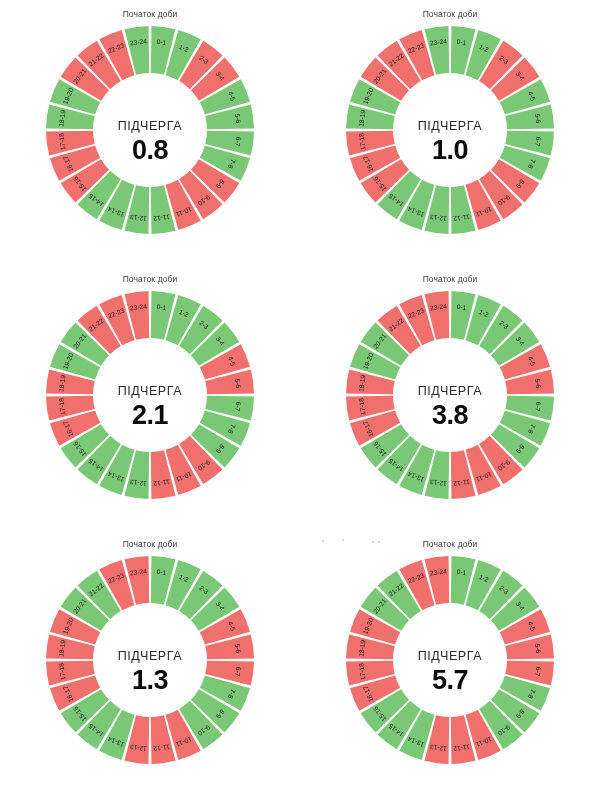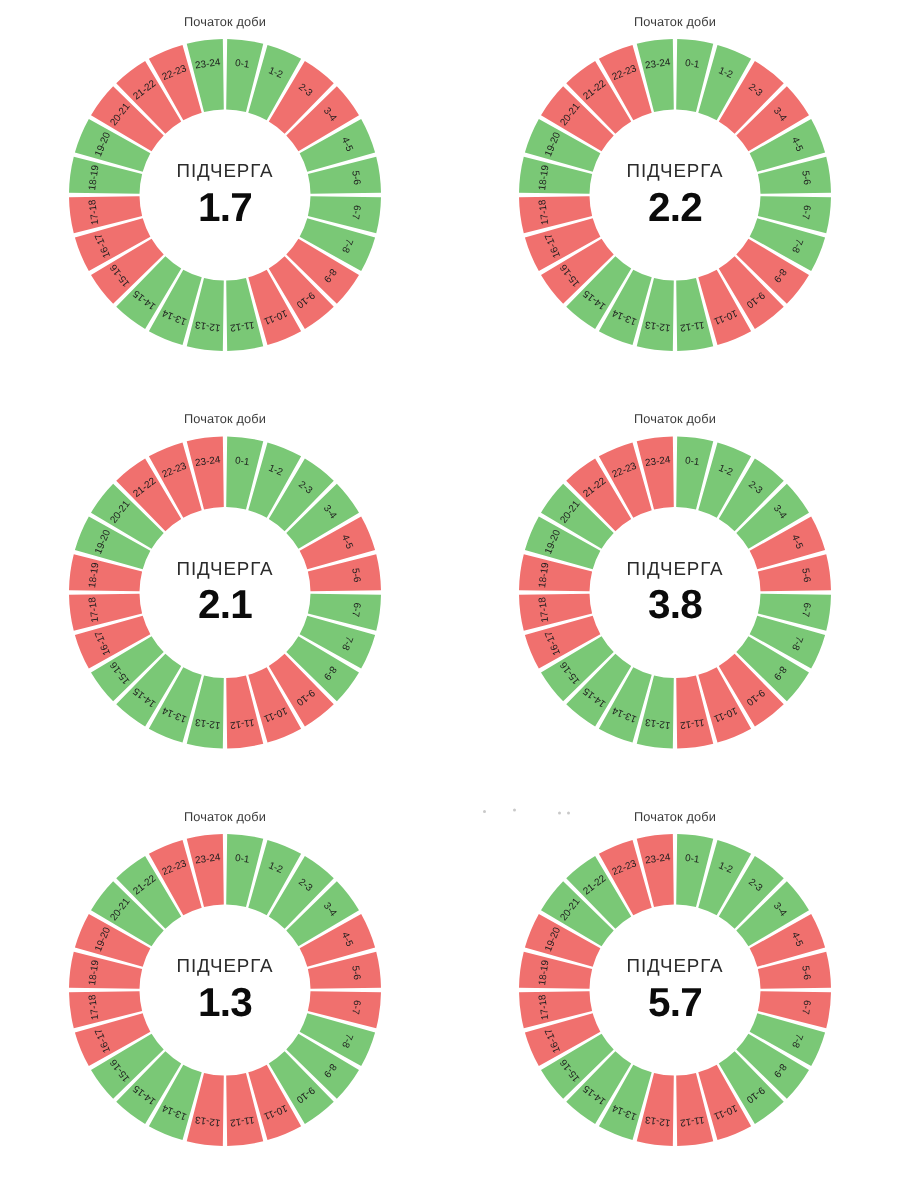--- a/index.html
+++ b/index.html
@@ -22,21 +22,21 @@
     font-size:8.5px;
     color:#3a3a3a;
     letter-spacing:.1px;
     height:12px;
     line-height:12px;
     white-space:nowrap;
   }
   .donut{position:relative;width:220px;height:220px;margin:0 auto;}
   .donut svg{display:block;width:220px;height:220px;}
   .center-label{
-    position:absolute;left:0;top:0;width:220px;height:220px;
+    position:absolute;left:0;top:12px;width:220px;height:220px;
     display:flex;flex-direction:column;align-items:center;justify-content:center;
     pointer-events:none;
   }
   .center-word{
     font-size:12.5px;
     color:#2b2b2b;
     letter-spacing:.6px;
     line-height:1;
     margin-bottom:4px;
   }
@@ -114,21 +114,21 @@
             <text x="40.18" y="56.43" class="seg-label" fill="#1d1d1d" transform="rotate(-52.50 40.18 56.43)">20-21</text>
             <path d="M 37.49 35.44 A 104 104 0 0 1 56.75 20.67 L 80.81 61.04 A 57 57 0 0 0 70.26 69.14 Z" fill="#f0706e"></path>
             <text x="56.43" y="40.18" class="seg-label" fill="#1d1d1d" transform="rotate(-37.50 56.43 40.18)">21-22</text>
             <path d="M 59.26 19.22 A 104 104 0 0 1 81.68 9.93 L 94.48 55.15 A 57 57 0 0 0 82.19 60.24 Z" fill="#f0706e"></path>
             <text x="76.32" y="28.70" class="seg-label" fill="#1d1d1d" transform="rotate(-22.50 76.32 28.70)">22-23</text>
             <path d="M 84.49 9.18 A 104 104 0 0 1 108.55 6.01 L 109.20 53.01 A 57 57 0 0 0 96.02 54.74 Z" fill="#7ac876"></path>
             <text x="98.51" y="22.75" class="seg-label" fill="#1d1d1d" transform="rotate(-7.50 98.51 22.75)">23-24</text>
           </svg>
           <div class="center-label">
             <div class="center-word">ПІДЧЕРГА</div>
-            <div class="center-num">1.7</div>
+            <div class="center-num">0.8</div>
           </div>
         </div>
       </div>
     </div>
     <div class="cell">
       <div class="chart-wrap">
         <div class="caption">Початок доби</div>
         <div class="donut">
           <svg viewBox="0 0 220 220">
             <path d="M 111.45 6.01 A 104 104 0 0 1 135.51 9.18 L 123.98 54.74 A 57 57 0 0 0 110.80 53.01 Z" fill="#7ac876"></path>
@@ -175,21 +175,21 @@
             <text x="40.18" y="56.43" class="seg-label" fill="#1d1d1d" transform="rotate(-52.50 40.18 56.43)">20-21</text>
             <path d="M 37.49 35.44 A 104 104 0 0 1 56.75 20.67 L 80.81 61.04 A 57 57 0 0 0 70.26 69.14 Z" fill="#f0706e"></path>
             <text x="56.43" y="40.18" class="seg-label" fill="#1d1d1d" transform="rotate(-37.50 56.43 40.18)">21-22</text>
             <path d="M 59.26 19.22 A 104 104 0 0 1 81.68 9.93 L 94.48 55.15 A 57 57 0 0 0 82.19 60.24 Z" fill="#f0706e"></path>
             <text x="76.32" y="28.70" class="seg-label" fill="#1d1d1d" transform="rotate(-22.50 76.32 28.70)">22-23</text>
             <path d="M 84.49 9.18 A 104 104 0 0 1 108.55 6.01 L 109.20 53.01 A 57 57 0 0 0 96.02 54.74 Z" fill="#7ac876"></path>
             <text x="98.51" y="22.75" class="seg-label" fill="#1d1d1d" transform="rotate(-7.50 98.51 22.75)">23-24</text>
           </svg>
           <div class="center-label">
             <div class="center-word">ПІДЧЕРГА</div>
-            <div class="center-num">2.2</div>
+            <div class="center-num">1.0</div>
           </div>
         </div>
       </div>
     </div>
     <div class="cell">
       <div class="chart-wrap">
         <div class="caption">Початок доби</div>
         <div class="donut">
           <svg viewBox="0 0 220 220">
             <path d="M 111.45 6.01 A 104 104 0 0 1 135.51 9.18 L 123.98 54.74 A 57 57 0 0 0 110.80 53.01 Z" fill="#7ac876"></path>

